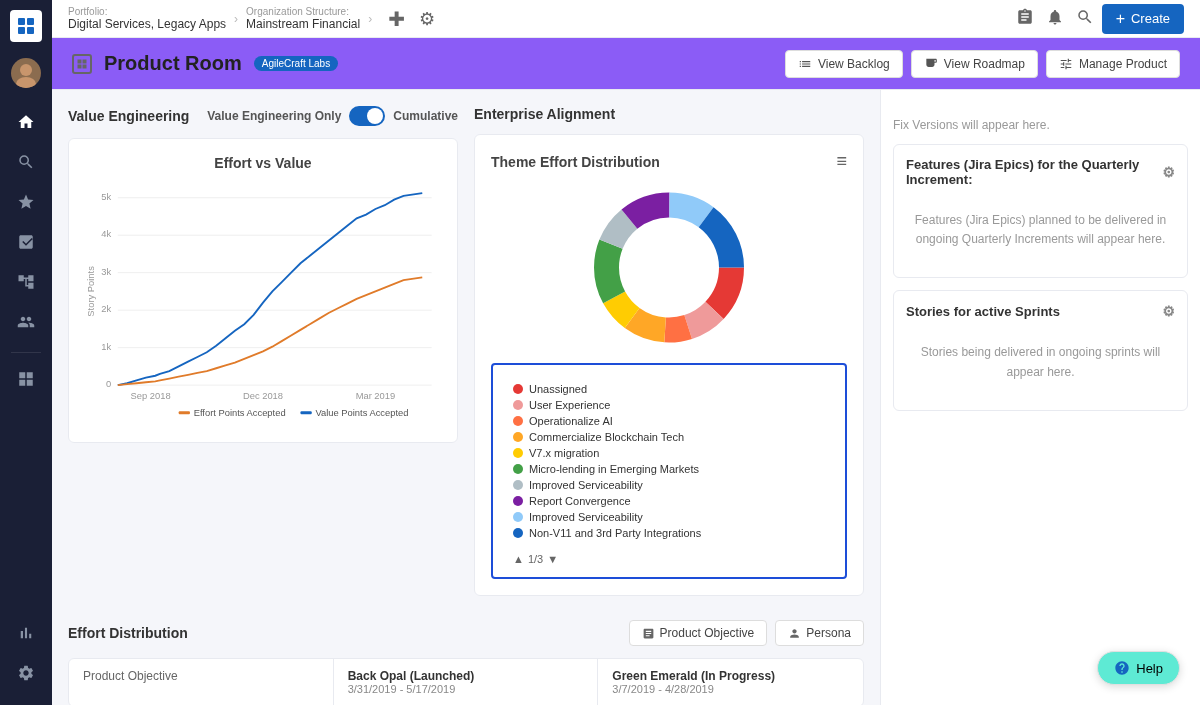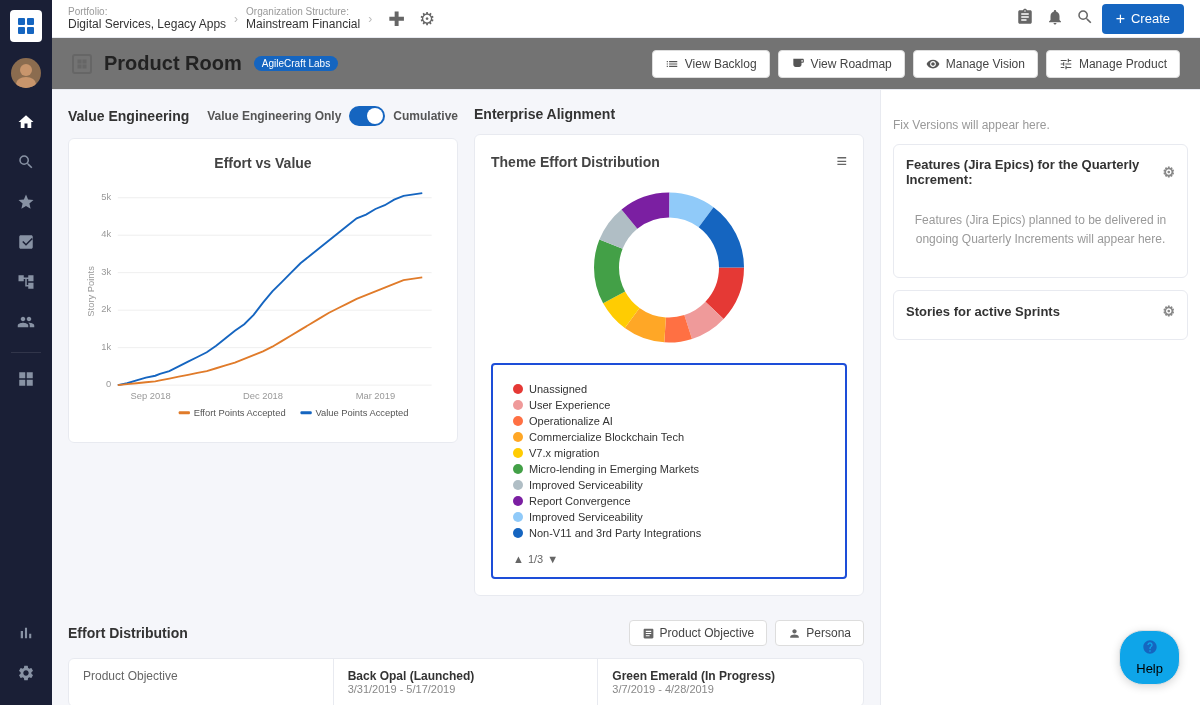--- a/index.html
+++ b/index.html
@@ -23,21 +23,21 @@
     .breadcrumb-section { display: flex; align-items: center; gap: 6px; font-size: 11px; color: #666; }
     .breadcrumb-label { font-size: 10px; color: #999; }
     .breadcrumb-value { font-size: 12px; color: #333; font-weight: 500; }
     .breadcrumb-arrow { color: #bbb; font-size: 12px; }
     .topnav-spacer { flex: 1; }
     .topnav-icons { display: flex; align-items: center; gap: 12px; color: #666; }
     .create-btn { background: #1565c0; color: white; border: none; border-radius: 4px; padding: 6px 14px; font-size: 13px; cursor: pointer; display: flex; align-items: center; gap: 6px; font-weight: 500; }
     .plus-icon-white { font-size: 16px; font-weight: 300; }
 
     
-    .product-header { background: #737373; border-bottom: 1px solid #e8eaf0; padding: 0 20px; height: 52px; display: flex; align-items: center; gap: 12px; flex-shrink: 0; }
+    .product-header { background: #8b5cf6; border-bottom: 1px solid #e8eaf0; padding: 0 20px; height: 52px; display: flex; align-items: center; gap: 12px; flex-shrink: 0; }
     .product-room-icon { width: 20px; height: 20px; border: 2px solid #666; border-radius: 3px; display: flex; align-items: center; justify-content: center; }
     .product-title { font-size: 20px; font-weight: 600; color: #222; }
     .badge { background: #1565c0; color: white; font-size: 10px; padding: 2px 8px; border-radius: 10px; font-weight: 500; }
     .header-actions { margin-left: auto; display: flex; align-items: flex-start; gap: 8px; }
     .header-btn { display: flex; align-items: center; gap: 6px; padding: 6px 12px; border: 1px solid #ddd; border-radius: 4px; background: white; cursor: pointer; font-size: 12px; color: #444; }
 
     
     .content { flex: 1; overflow-y: auto; display: flex; }
     .main-content { flex: 1; padding: 16px; overflow-y: auto; }
     .right-panel { width: 320px; background: white; border-left: 1px solid #e8eaf0; padding: 12px; overflow-y: auto; flex-shrink: 0; }
@@ -70,21 +70,21 @@
     .effort-title { font-size: 14px; font-weight: 600; }
     .effort-btns { display: flex; gap: 8px; }
     .effort-btn { display: flex; align-items: center; gap: 5px; padding: 5px 12px; border: 1px solid #ddd; border-radius: 4px; background: white; font-size: 12px; cursor: pointer; color: #444; }
 
     .effort-table { background: white; border: 1px solid #e8eaf0; border-radius: 6px; }
     .effort-table-header { display: grid; grid-template-columns: 1fr 1fr 1fr; border-bottom: 1px solid #e8eaf0; }
     .effort-col-header { padding: 10px 14px; font-size: 12px; color: #666; border-right: 1px solid #e8eaf0; }
     .effort-col-header:last-child { border-right: none; }
 
     .gear-icon { font-size: 14px; color: #888; cursor: pointer; }
-    .help-btn { position: fixed; bottom: 20px; right: 20px; background: #0ea5e9; border: 1px solid #e0e0e0; border-radius: 24px; padding: 8px 16px; font-size: 13px; cursor: pointer; display: flex; align-items: center; gap: 6px; box-shadow: 0 2px 8px rgba(0,0,0,0.15); flex-direction: column; }
+    .help-btn { position: fixed; bottom: 20px; right: 20px; background: #5eead4; border: 1px solid #e0e0e0; border-radius: 24px; padding: 8px 16px; font-size: 13px; cursor: pointer; display: flex; align-items: center; gap: 6px; box-shadow: 0 2px 8px rgba(0,0,0,0.15); }
   </style>
 </head>
 <body>
 
 <div class="sidebar">
   <div class="sidebar-logo">
     <svg viewBox="0 0 20 20" fill="none">
       <rect x="2" y="2" width="7" height="7" rx="1" fill="#1565c0"></rect>
       <rect x="11" y="2" width="7" height="7" rx="1" fill="#1565c0"></rect>
       <rect x="2" y="11" width="7" height="7" rx="1" fill="#1565c0"></rect>
@@ -212,26 +212,20 @@
         <svg width="14" height="14" viewBox="0 0 24 24" fill="#555">
             <path d="M3 13h2v-2H3v2zm0 4h2v-2H3v2zm0-8h2V7H3v2zm4 4h14v-2H7v2zm0 4h14v-2H7v2zM7 7v2h14V7H7z"></path>
           </svg>
         <span>View Backlog</span>
       </button>
       <button class="header-btn">
         <svg width="14" height="14" viewBox="0 0 24 24" fill="#555">
             <path d="M20 3H4v10c0 2.21 1.79 4 4 4h6c2.21 0 4-1.79 4-4v-3h2c1.11 0 2-.89 2-2V5c0-1.11-.89-2-2-2zm0 5h-2V5h2v3z"></path>
           </svg>
         <span>View Roadmap</span>
-      </button>
-      <button class="header-btn">
-        <svg width="14" height="14" viewBox="0 0 24 24" fill="#555">
-            <path d="M12 4.5C7 4.5 2.73 7.61 1 12c1.73 4.39 6 7.5 11 7.5s9.27-3.11 11-7.5c-1.73-4.39-6-7.5-11-7.5zM12 17c-2.76 0-5-2.24-5-5s2.24-5 5-5 5 2.24 5 5-2.24 5-5 5zm0-8c-1.66 0-3 1.34-3 3s1.34 3 3 3 3-1.34 3-3-1.34-3-3-3z"></path>
-          </svg>
-        <span>Manage Vision</span>
       </button>
       <button class="header-btn">
         <svg width="14" height="14" viewBox="0 0 24 24" fill="#555">
             <path d="M3 17v2h6v-2H3zM3 5v2h10V5H3zm10 16v-2h8v-2h-8v-2h-2v6h2zM7 9v2H3v2h4v2h2V9H7zm14 4v-2H11v2h10zm-6-4h2V7h4V5h-4V3h-2v6z"></path>
           </svg>
         <span>Manage Product</span>
       </button>
     </div>
   </div>
 
@@ -413,20 +407,21 @@
           <span class="gear-icon">⚙</span>
         </div>
         <div class="panel-empty">Features (Jira Epics) planned to be delivered in ongoing Quarterly Increments will appear here.</div>
       </div>
 
       <div class="panel-section">
         <div class="panel-section-title">
           <span>Stories for active Sprints</span>
           <span class="gear-icon">⚙</span>
         </div>
+        <div class="panel-empty">Stories being delivered in ongoing sprints will appear here.</div>
       </div>
     </div>
   </div>
 </div>
 
 <button class="help-btn">
   <svg width="16" height="16" viewBox="0 0 24 24" fill="#1565c0">
       <path d="M12 2C6.48 2 2 6.48 2 12s4.48 10 10 10 10-4.48 10-10S17.52 2 12 2zm1 17h-2v-2h2v2zm2.07-7.75l-.9.92C13.45 12.9 13 13.5 13 15h-2v-.5c0-1.1.45-2.1 1.17-2.83l1.24-1.26c.37-.36.59-.86.59-1.41 0-1.1-.9-2-2-2s-2 .9-2 2H8c0-2.21 1.79-4 4-4s4 1.79 4 4c0 .88-.36 1.68-.93 2.25z"></path>
     </svg>
   <span>Help</span>

